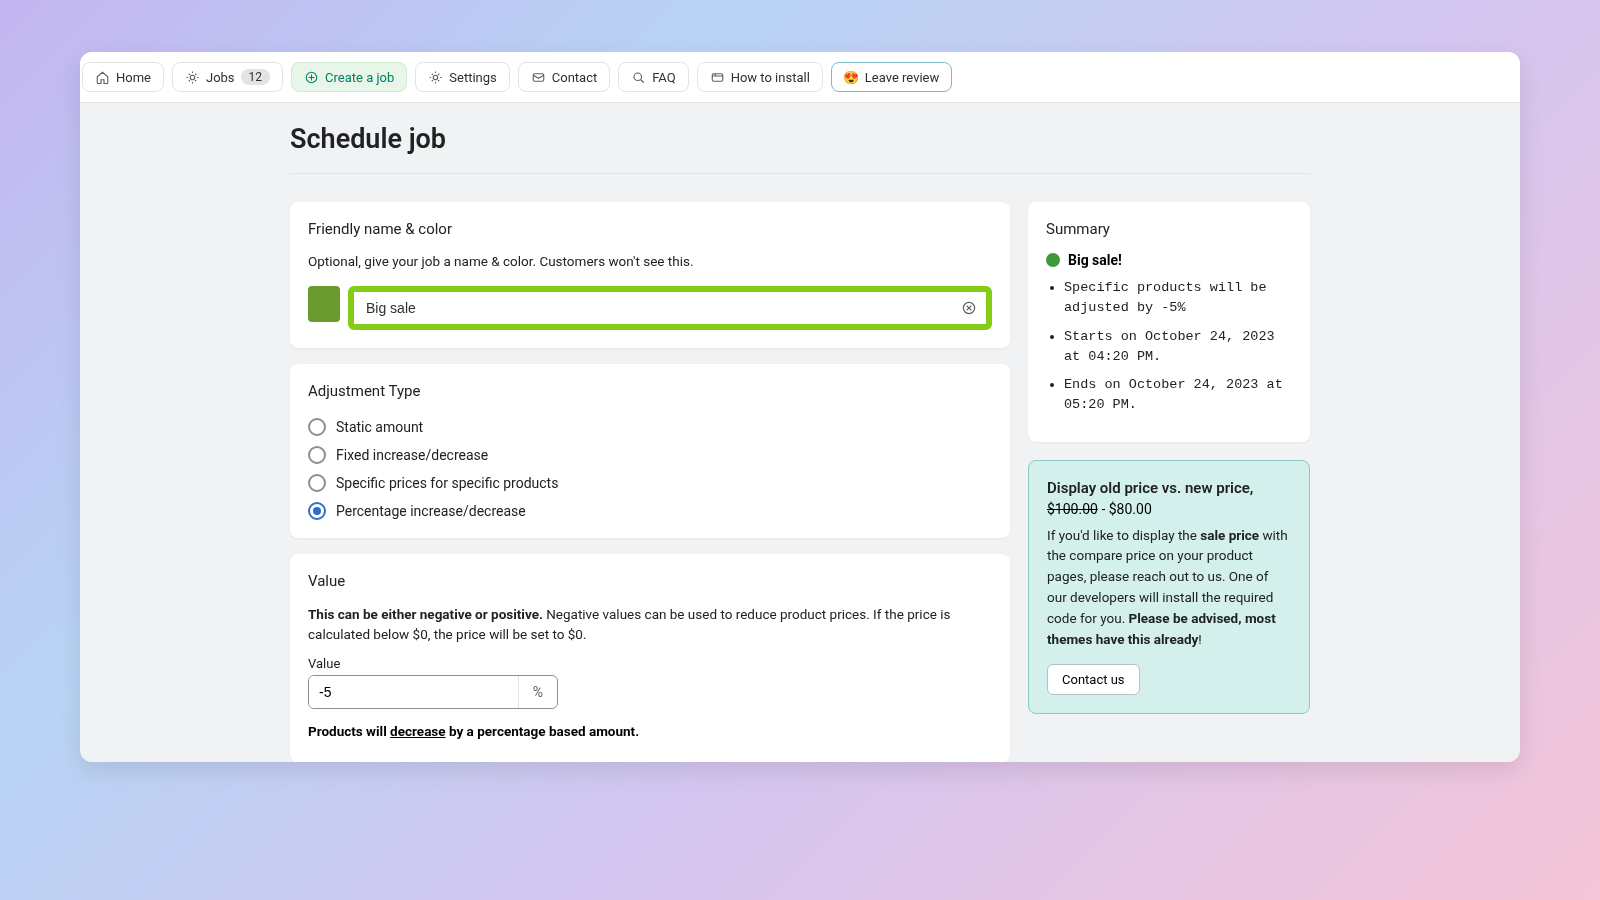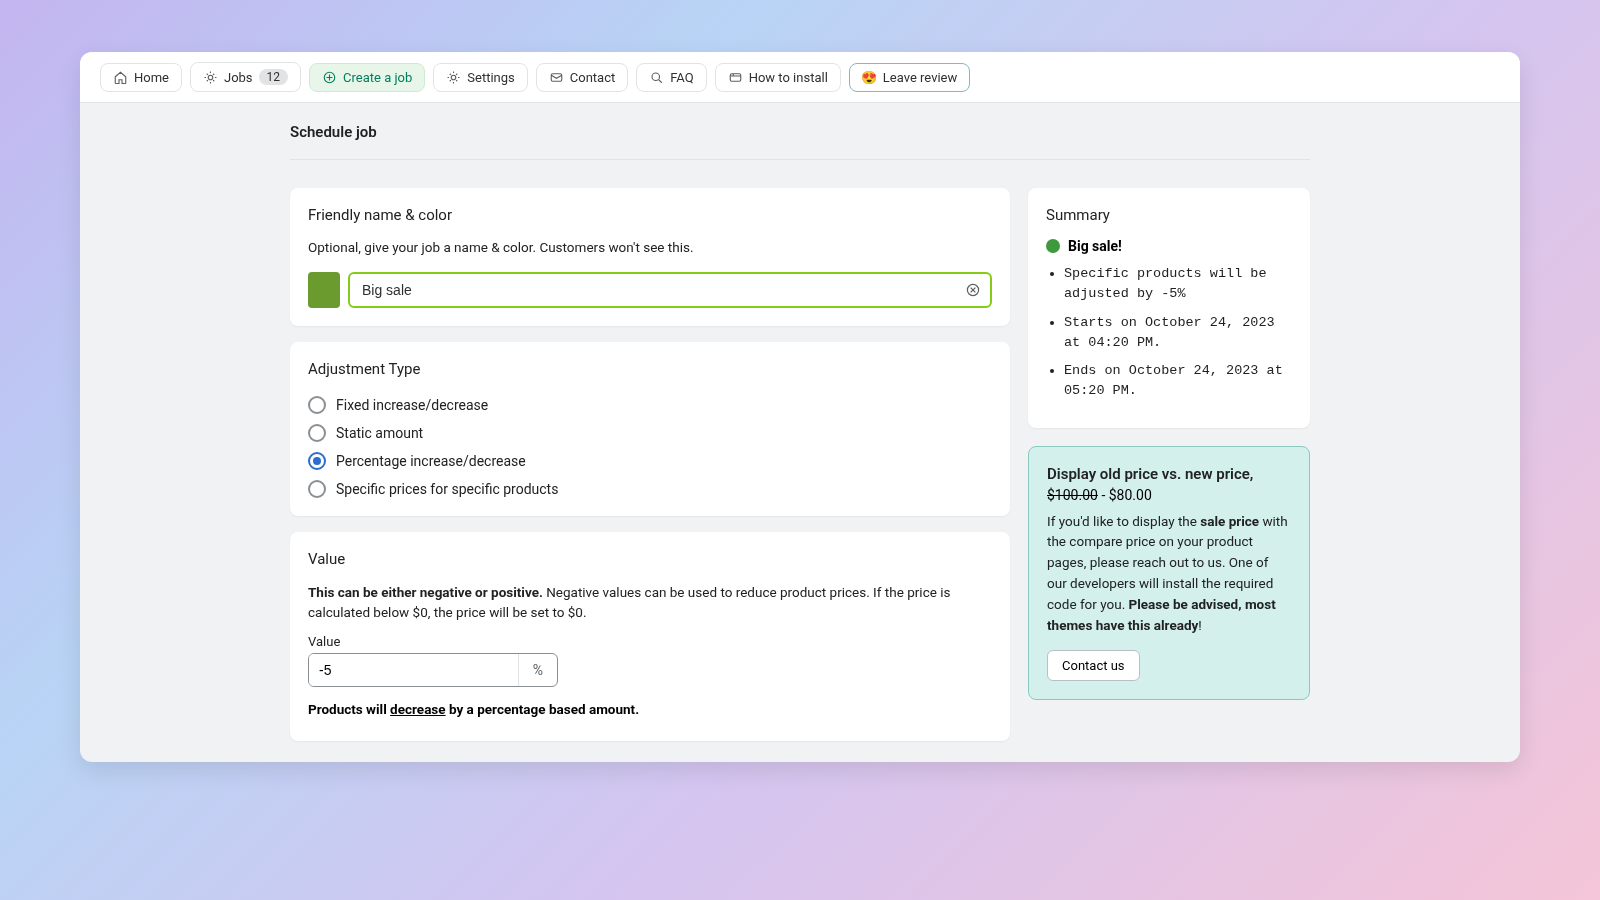--- a/index.html
+++ b/index.html
@@ -12,24 +12,23 @@
 .app-window {
   background: #f1f2f4;
   border-radius: 12px;
   overflow: hidden;
   height: 710px;
   box-shadow: 0 8px 24px rgba(0,0,0,0.1);
 }
 .navbar {
   background: #fff;
   border-bottom: 1px solid #e1e3e5;
-  padding: 10px 20px;
+  padding: 10px 2px;
   display: flex;
   gap: 8px;
-  align-items: center;
 }
 .nav-pill {
   display: inline-flex;
   align-items: center;
   gap: 6px;
   padding: 6px 12px;
   border: 1px solid #e1e3e5;
   border-radius: 8px;
   font-size: 13px;
   color: #303030;
@@ -42,38 +41,38 @@
   background: #e1e3e5;
   border-radius: 10px;
   padding: 1px 8px;
   font-size: 12px;
   color: #303030;
 }
 .nav-icon { width: 15px; height: 15px; display:inline-flex; align-items:center; justify-content:center; }
 .content {
   padding: 20px 210px 0;
 }
-.page-title { font-size: 15px; font-weight: 600; color: #202223; margin-bottom: 18px; }
+.page-title { font-size: 27px; font-weight: 600; color: #202223; margin-bottom: 18px; }
 .divider { border-bottom: 1px solid #e1e3e5; margin-bottom: 28px; }
 .columns { display: flex; gap: 18px; align-items: flex-start; }
 .left-col { flex: 1; display: flex; flex-direction: column; gap: 16px; }
 .right-col { width: 282px; display: flex; flex-direction: column; gap: 18px; }
 .card {
   background: #fff;
   border-radius: 8px;
   padding: 18px;
   box-shadow: 0 1px 2px rgba(0,0,0,0.05);
 }
 .card-title { font-size: 15px; font-weight: 400; color: #202223; margin-bottom: 14px; }
 .card-sub { font-size: 13.5px; color: #202223; margin-bottom: 14px; line-height: 1.45; }
 .name-row { display: flex; gap: 8px; align-items: stretch; }
 .color-swatch { width: 32px; height: 36px; background: #6b9a2f; border-radius: 4px; cursor: pointer; }
 .text-input-wrap {
   flex: 1; position: relative;
-  border: 2px solid #84cc16; border-radius: 6px;
+  border: 6px solid #84cc16; border-radius: 6px;
   display: flex; align-items: center;
 }
 .text-input {
   flex: 1; border: none; outline: none;
   padding: 8px 36px 8px 12px; font-size: 14px; color: #303030;
   background: transparent;
 }
 .clear-btn {
   position: absolute; right: 8px; width: 18px; height: 18px;
   display: flex; align-items: center; justify-content: center;
@@ -214,35 +213,35 @@
               </span>
             </div>
           </div>
         </div>
 
         <div class="card">
           <div class="card-title">Adjustment Type</div>
           <div class="radio-list" id="radio-list">
               <div class="radio-item">
                 <span class="radio-circle"></span>
-                <span class="radio-label">Fixed increase/decrease</span>
+                <span class="radio-label">Static amount</span>
               </div>
               <div class="radio-item">
                 <span class="radio-circle"></span>
-                <span class="radio-label">Static amount</span>
+                <span class="radio-label">Fixed increase/decrease</span>
+              </div>
+              <div class="radio-item">
+                <span class="radio-circle"></span>
+                <span class="radio-label">Specific prices for specific products</span>
               </div>
               <div class="radio-item selected">
                 <span class="radio-circle">
                   <span class="radio-dot"></span>
                 </span>
                 <span class="radio-label">Percentage increase/decrease</span>
-              </div>
-              <div class="radio-item">
-                <span class="radio-circle"></span>
-                <span class="radio-label">Specific prices for specific products</span>
               </div>
             </div>
         </div>
 
         <div class="card" style="padding-bottom:24px;">
           <div class="card-title">Value</div>
           <div class="value-desc">
             <b>This can be either negative or positive.</b><span> Negative values can be used to reduce product prices. If the price is calculated below $0, the price will be set to $0.</span>
           </div>
           <div class="input-label">Value</div>

